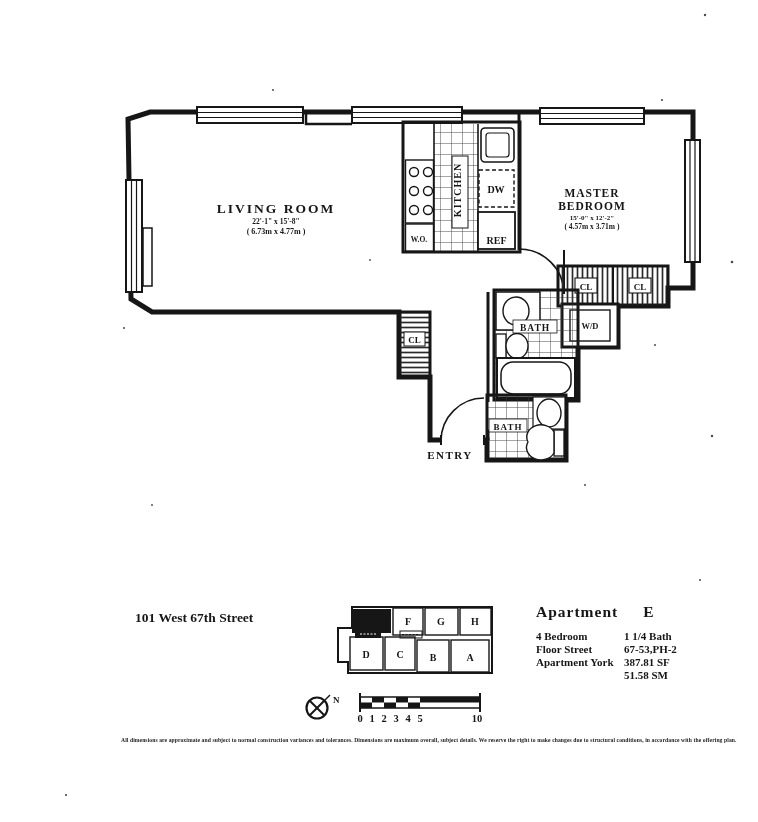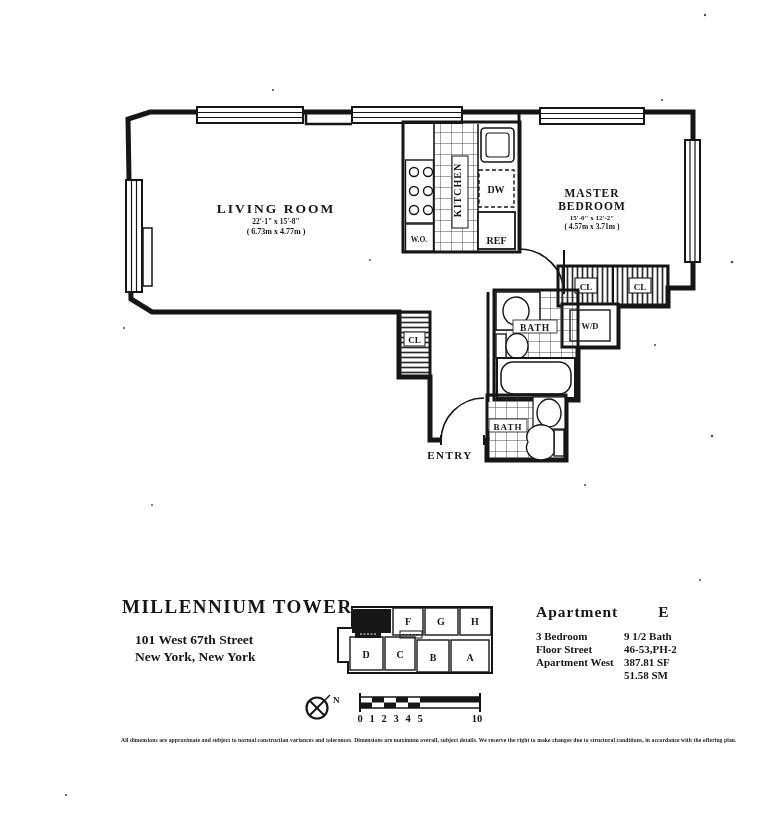--- a/index.html
+++ b/index.html
@@ -7,21 +7,21 @@
     position:relative;width:758px;height:822px;background:#ffffff;
     font-family:"Liberation Serif",serif;color:#161616;overflow:hidden;
   }
   .sheet *{box-sizing:border-box;}
   svg{position:absolute;left:0;top:0;}
   svg text{font-family:"Liberation Serif",serif;font-weight:700;fill:#161616;}
   .brand{position:absolute;left:122px;top:596px;width:200px;}
   .brand-title{font-size:19px;font-weight:700;letter-spacing:1.5px;white-space:nowrap;}
   .brand-addr{margin-top:13px;margin-left:13px;font-size:13.5px;font-weight:700;line-height:17px;white-space:nowrap;}
   .apt{position:absolute;left:536px;top:603px;width:190px;}
-  .apt-title{font-size:15.5px;font-weight:700;letter-spacing:1px;display:flex;gap:40px;}
+  .apt-title{font-size:15.5px;font-weight:700;letter-spacing:1px;display:flex;gap:25px;}
   .apt-rows{margin-top:9px;font-size:11px;font-weight:700;line-height:13px;}
   .apt-row{display:flex;}
   .apt-row .lbl{width:88px;}
   .apt-row .val{white-space:nowrap;}
   .disclaimer{
     position:absolute;left:121px;top:737px;width:582px;
     font-size:5.6px;font-weight:700;color:#222;white-space:nowrap;letter-spacing:.1px;
   }
 </style>
 </head>
@@ -251,43 +251,41 @@
       <circle cx="273" cy="90" r="1"></circle>
         <circle cx="585" cy="485" r="1"></circle>
       <circle cx="700" cy="580" r="1"></circle>
         <circle cx="152" cy="505" r="0.9"></circle>
       <circle cx="370" cy="260" r="0.9"></circle>
         <circle cx="655" cy="345" r="1"></circle>
     </g>
   </svg>
 
   <div class="brand">
-    <div class="brand-title">MILLENNIUM TOWER</div>
     <div class="brand-addr">
       <div>101 West 67th Street</div>
-      <div>New York, New York</div>
     </div>
   </div>
 
   <div class="apt">
     <div class="apt-title">
       <span>Apartment</span>
       <span>E</span>
     </div>
     <div class="apt-rows">
       <div class="apt-row">
-        <span class="lbl">3 Bedroom</span>
-        <span class="val">9 1/2 Bath</span>
+        <span class="lbl">4 Bedroom</span>
+        <span class="val">1 1/4 Bath</span>
       </div>
       <div class="apt-row">
         <span class="lbl">Floor Street</span>
-        <span class="val">46-53,PH-2</span>
-      </div>
-      <div class="apt-row">
-        <span class="lbl">Apartment West</span>
+        <span class="val">67-53,PH-2</span>
+      </div>
+      <div class="apt-row">
+        <span class="lbl">Apartment York</span>
         <span class="val">387.81 SF</span>
       </div>
       <div class="apt-row">
         <span class="lbl"></span>
         <span class="val">51.58 SM</span>
       </div>
     </div>
   </div>
 
   <div class="disclaimer">All dimensions are approximate and subject to normal construction variances and tolerances. Dimensions are maximum overall, subject details. We reserve the right to make changes due to structural conditions, in accordance with the offering plan.</div>

